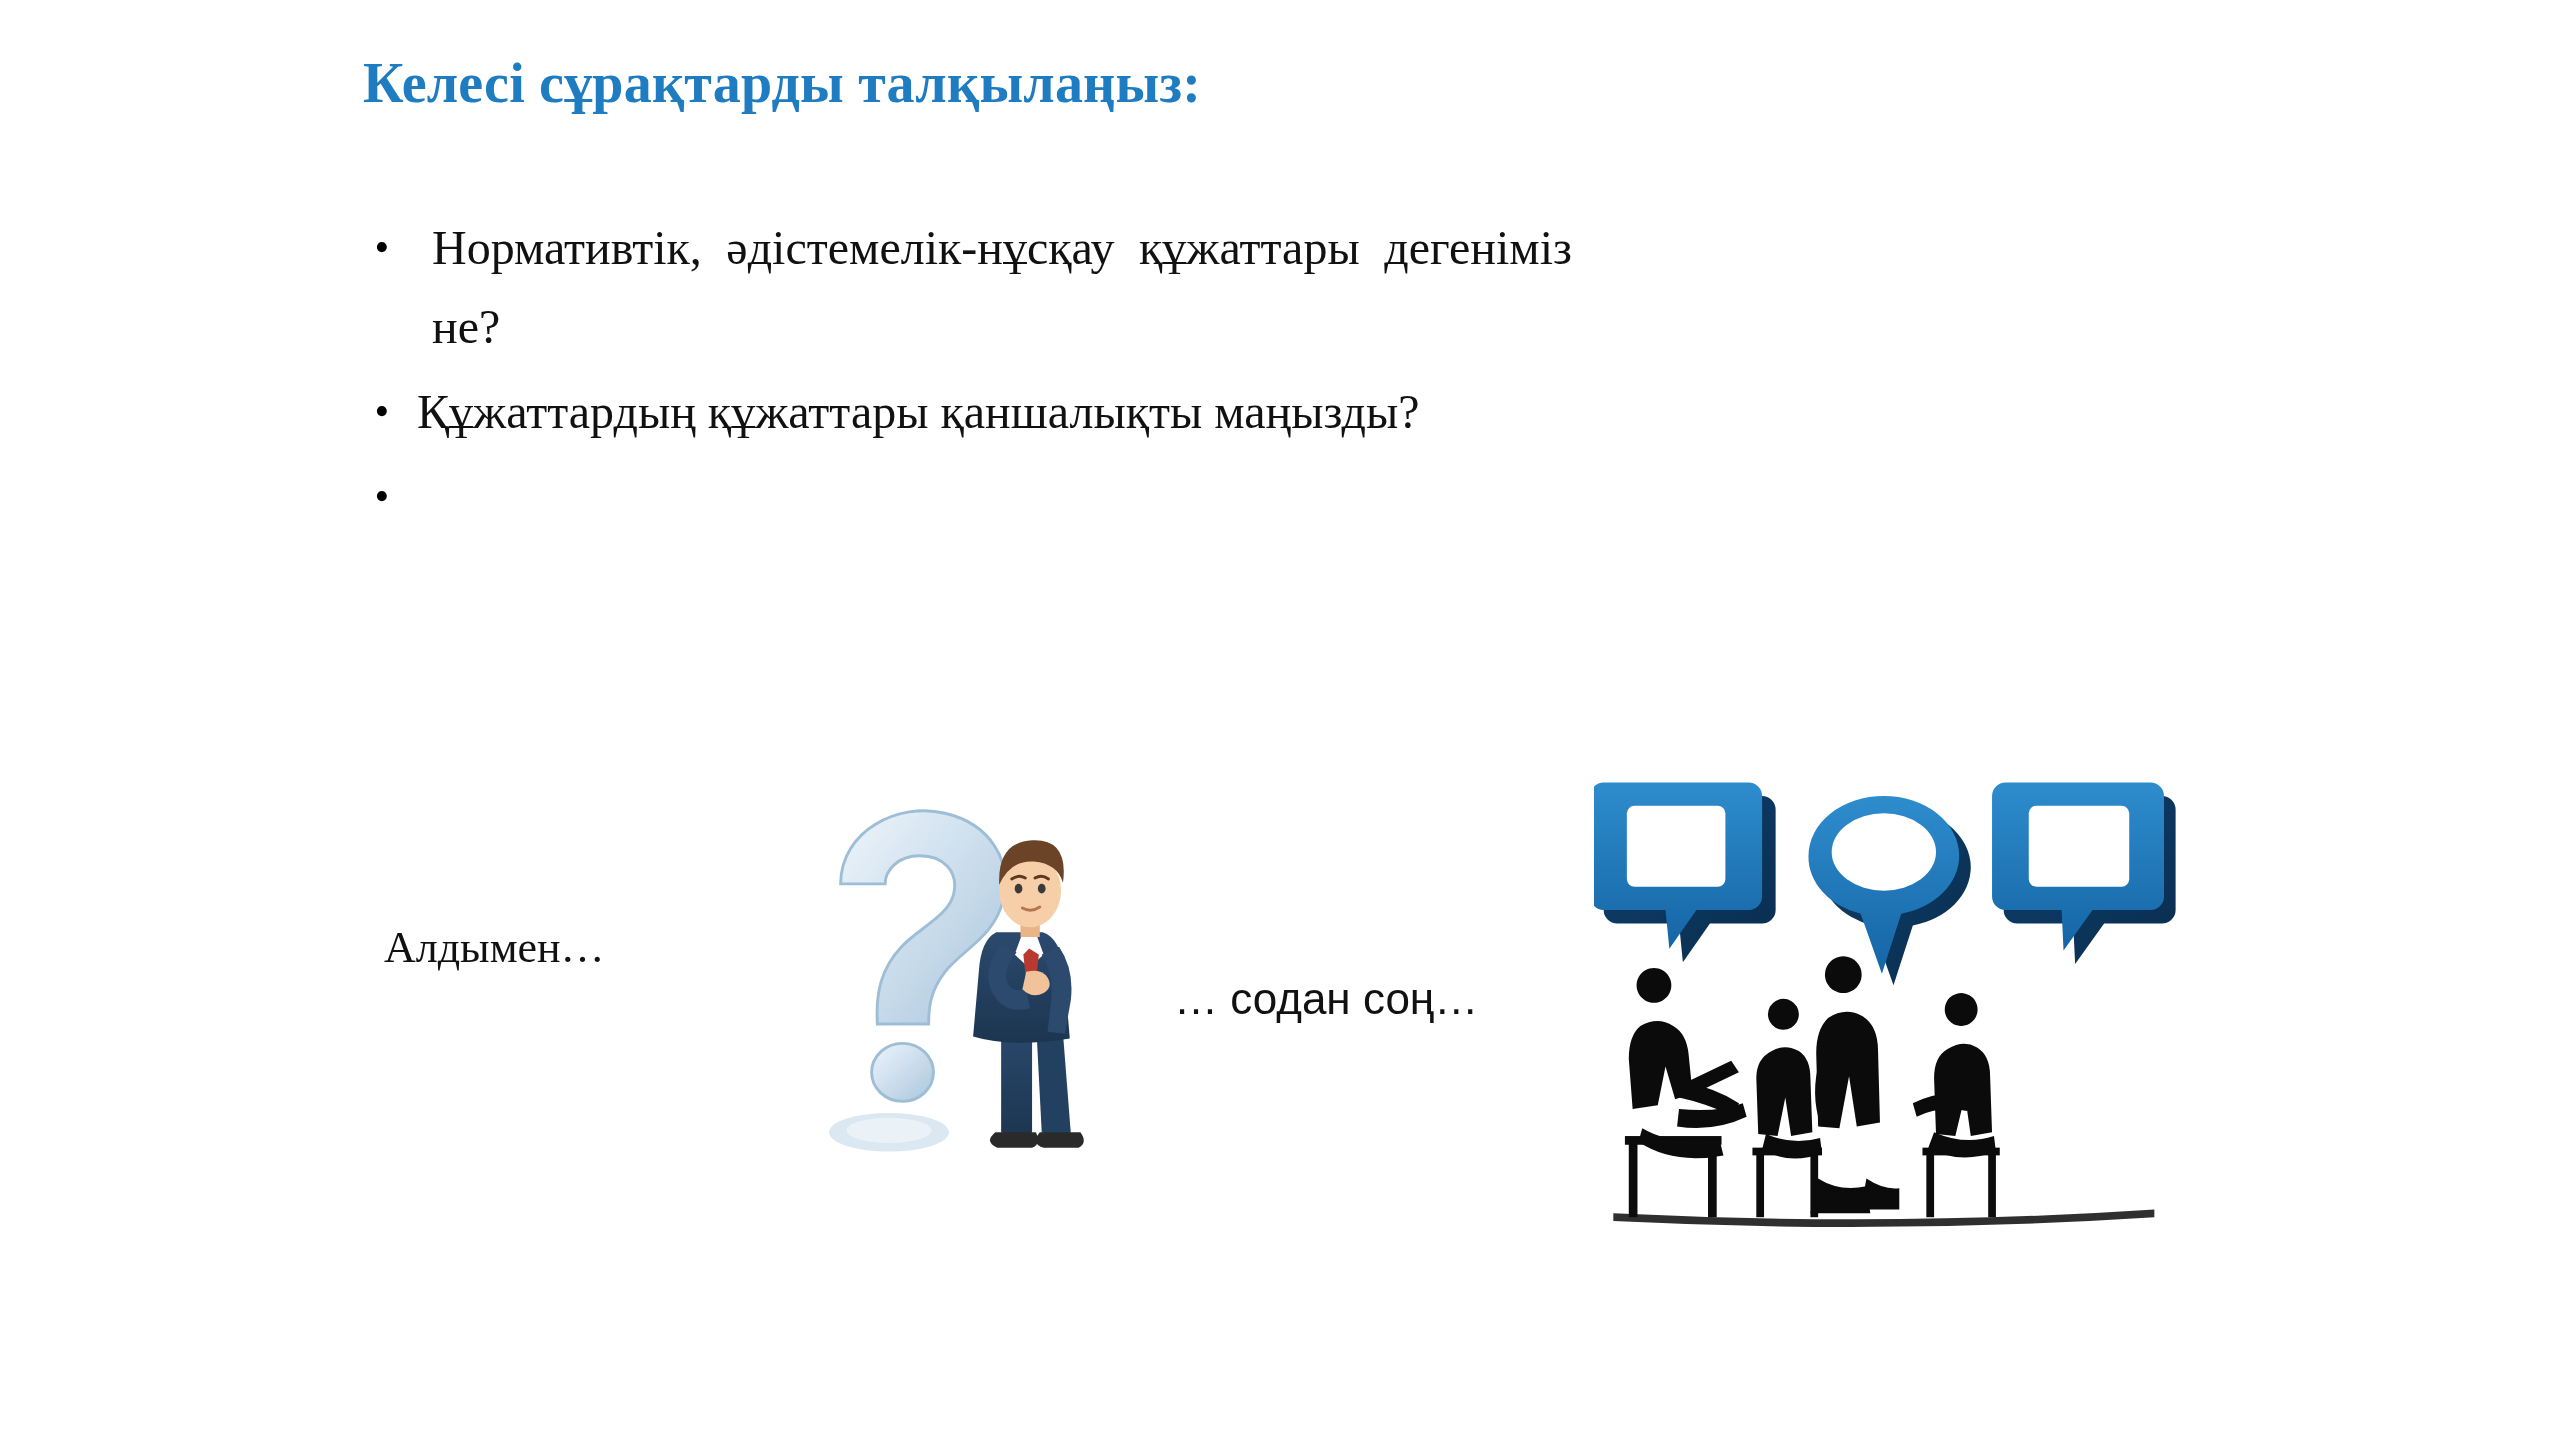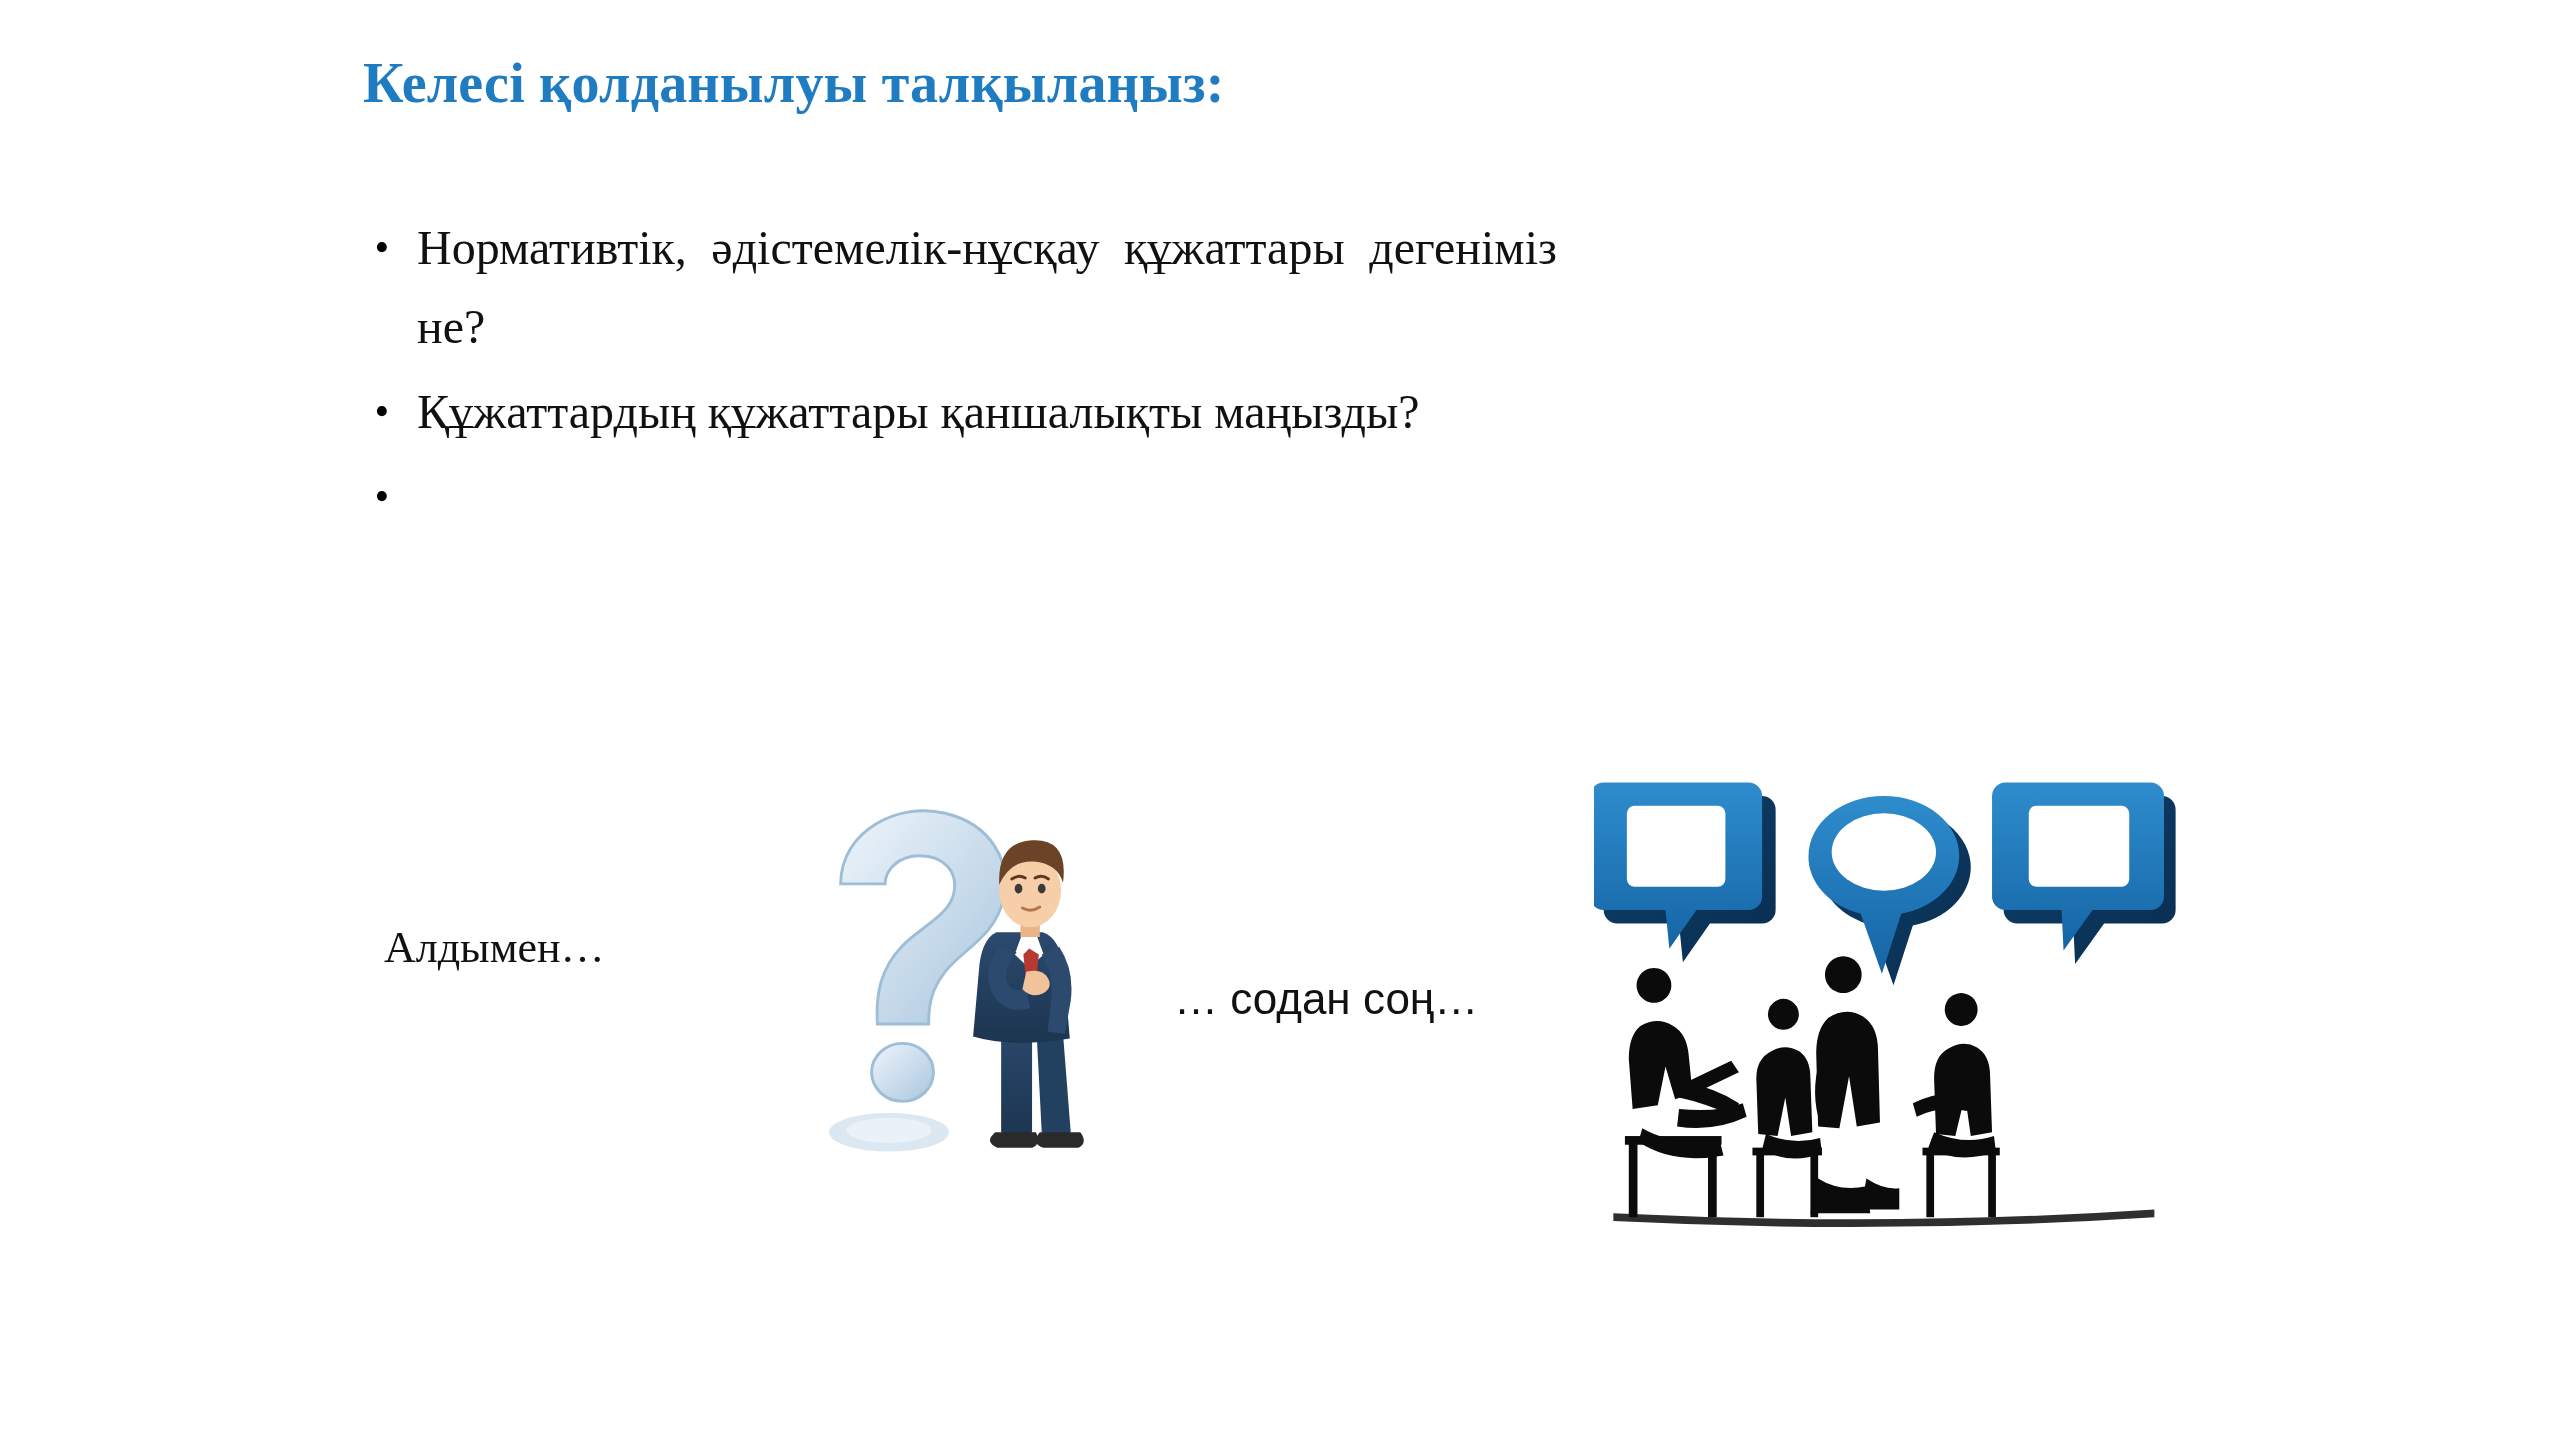--- a/index.html
+++ b/index.html
@@ -61,20 +61,21 @@
   }
   .bullet-text {
     font-family: "Liberation Serif", serif;
     font-size: 48px;
     line-height: 79px;
     color: #111111;
     text-align: justify;
   }
   .bullet-text.justified {
     text-align-last: left;
+    margin-left: 15px;
   }
   .b1 { width: 1140px; }
   .b2 { width: 1681px; text-align: justify; }
   .b3 { width: 1207px; }
 
   
   .label-first {
     position: absolute;
     left: 384px;
     top: 922px;
@@ -112,21 +113,21 @@
     top: 763px;
     width: 599px;
     height: 464px;
   }
 </style>
 </head>
 <body>
 
 <div class="slide">
 
-  <div class="slide-title">Келесі қолданылуы талқылаңыз:</div>
+  <div class="slide-title">Келесі сұрақтарды талқылаңыз:</div>
 
   <div class="bullets">
 
     <div class="bullet-row">
       <div class="bullet-dot">•</div>
       <div class="bullet-text b1 justified">Нормативтік, әдістемелік-нұсқау құжаттары дегеніміз не?</div>
     </div>
 
     <div class="bullet-row">
       <div class="bullet-dot">•</div>

